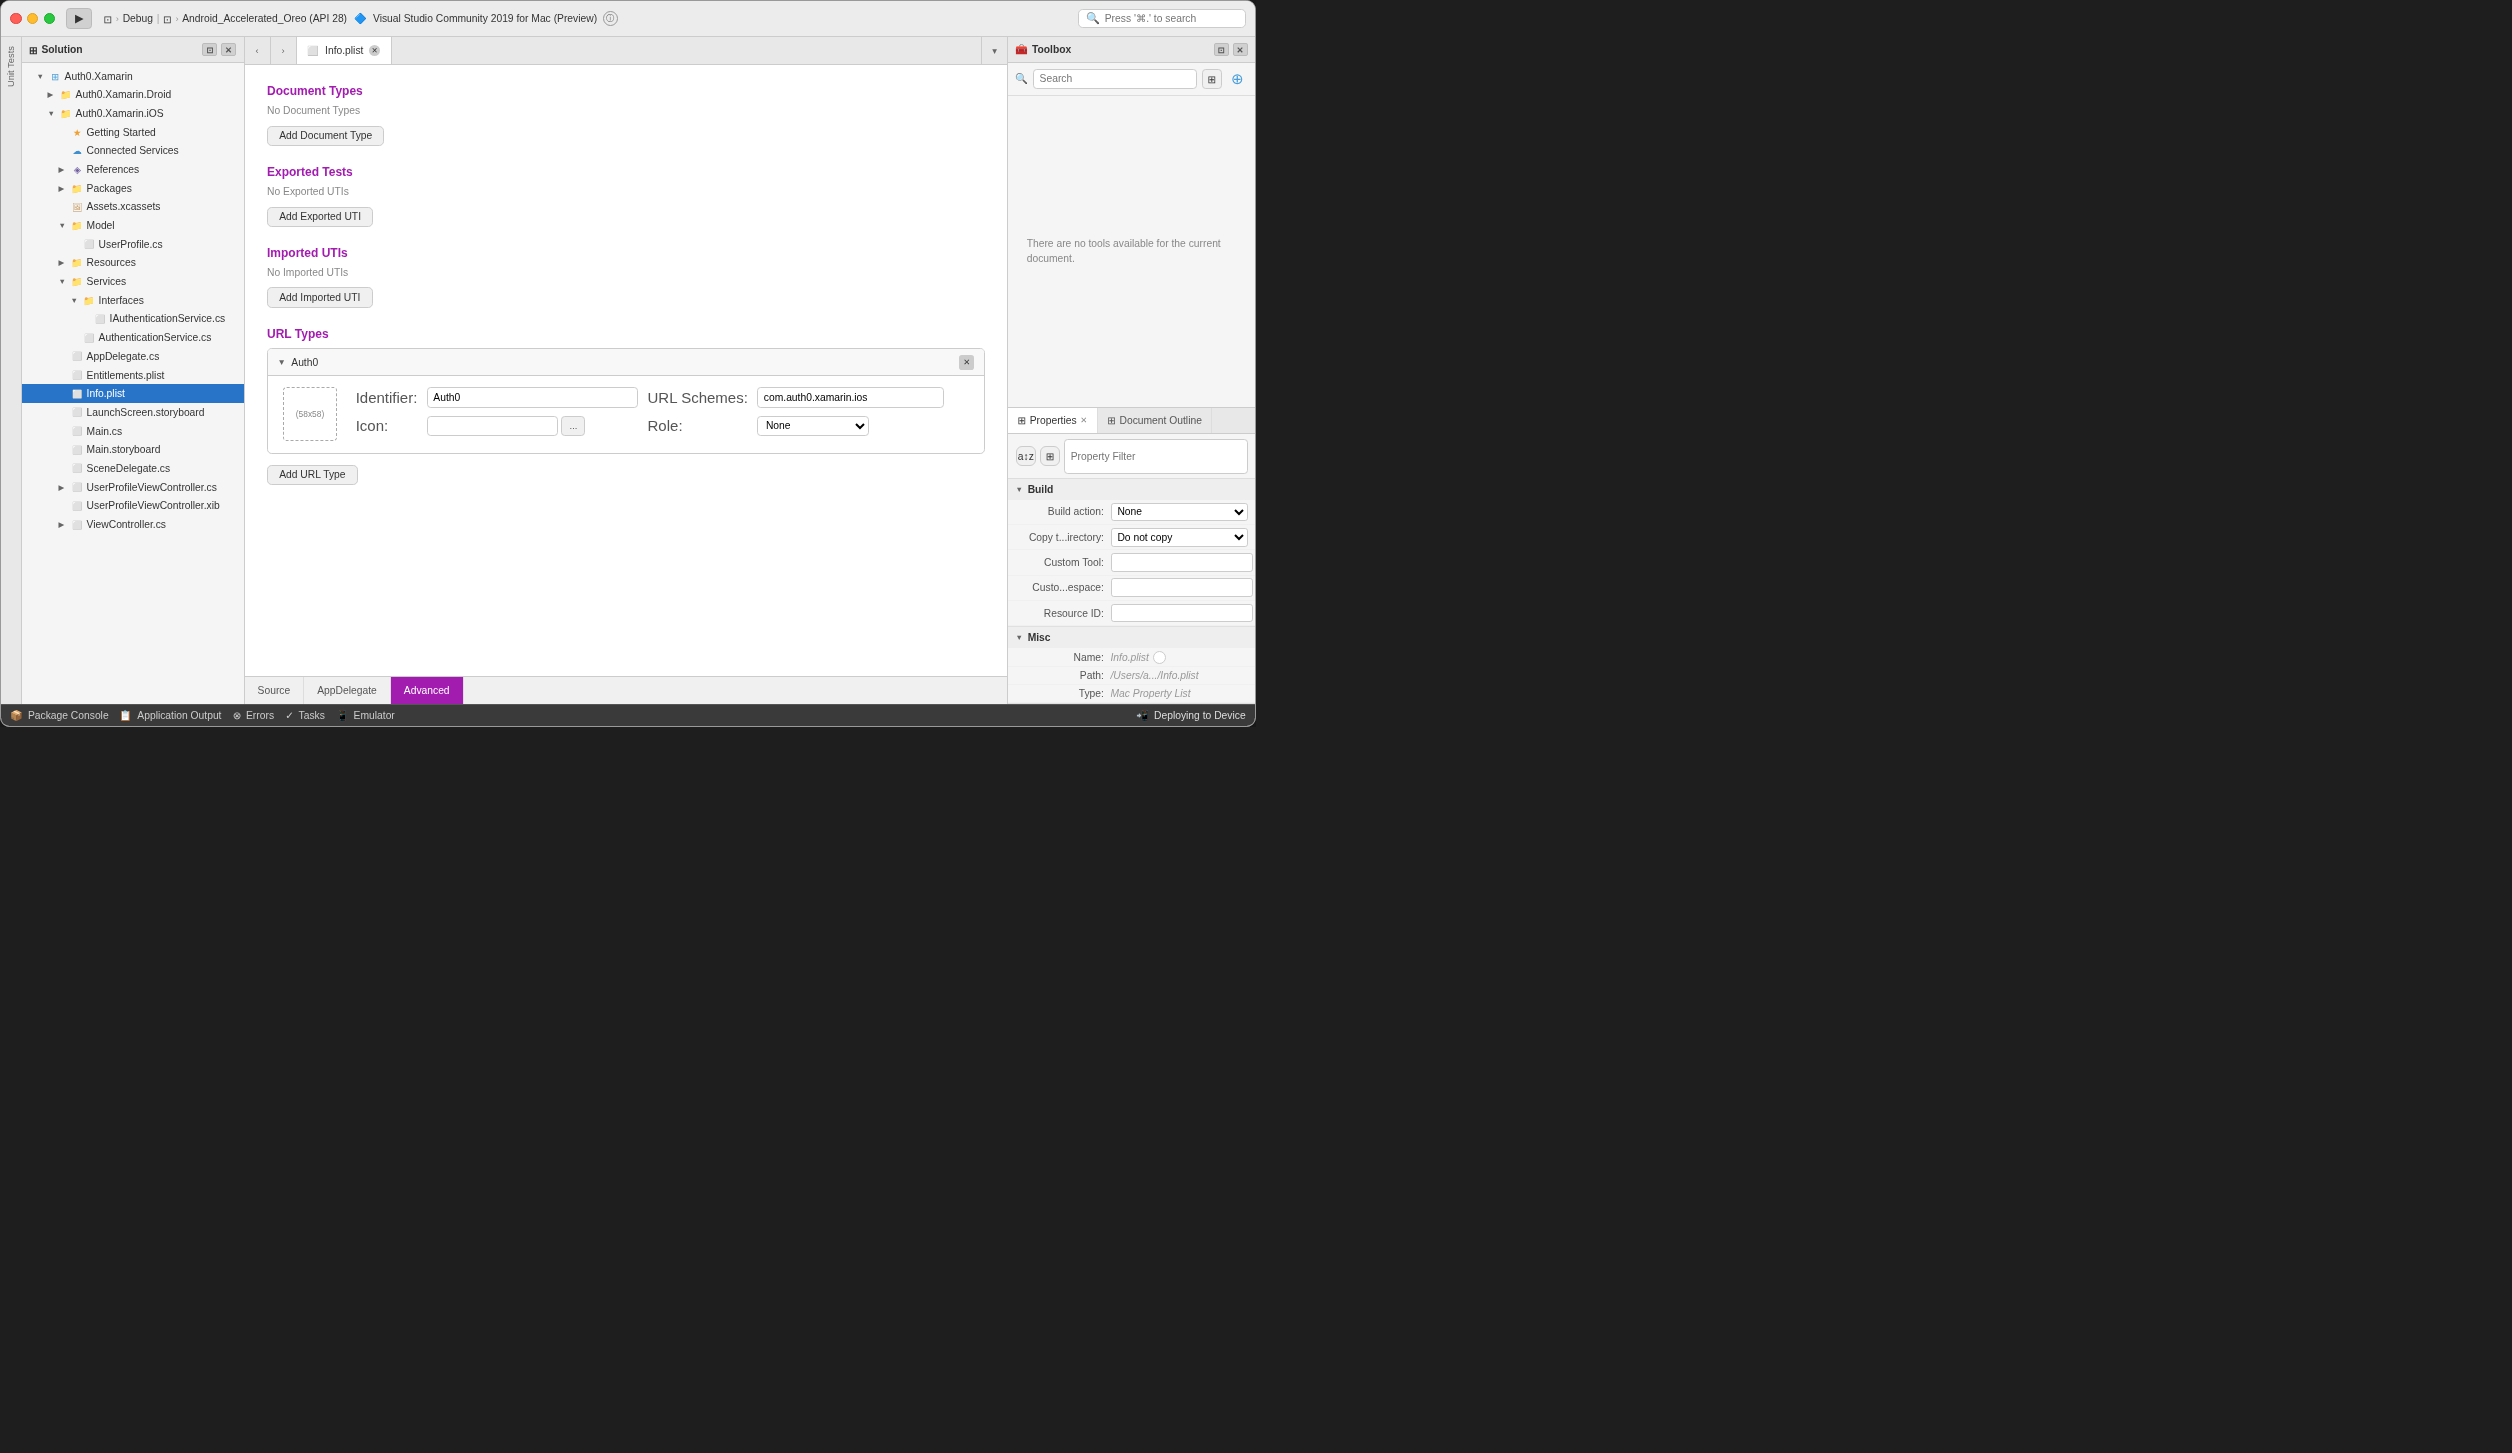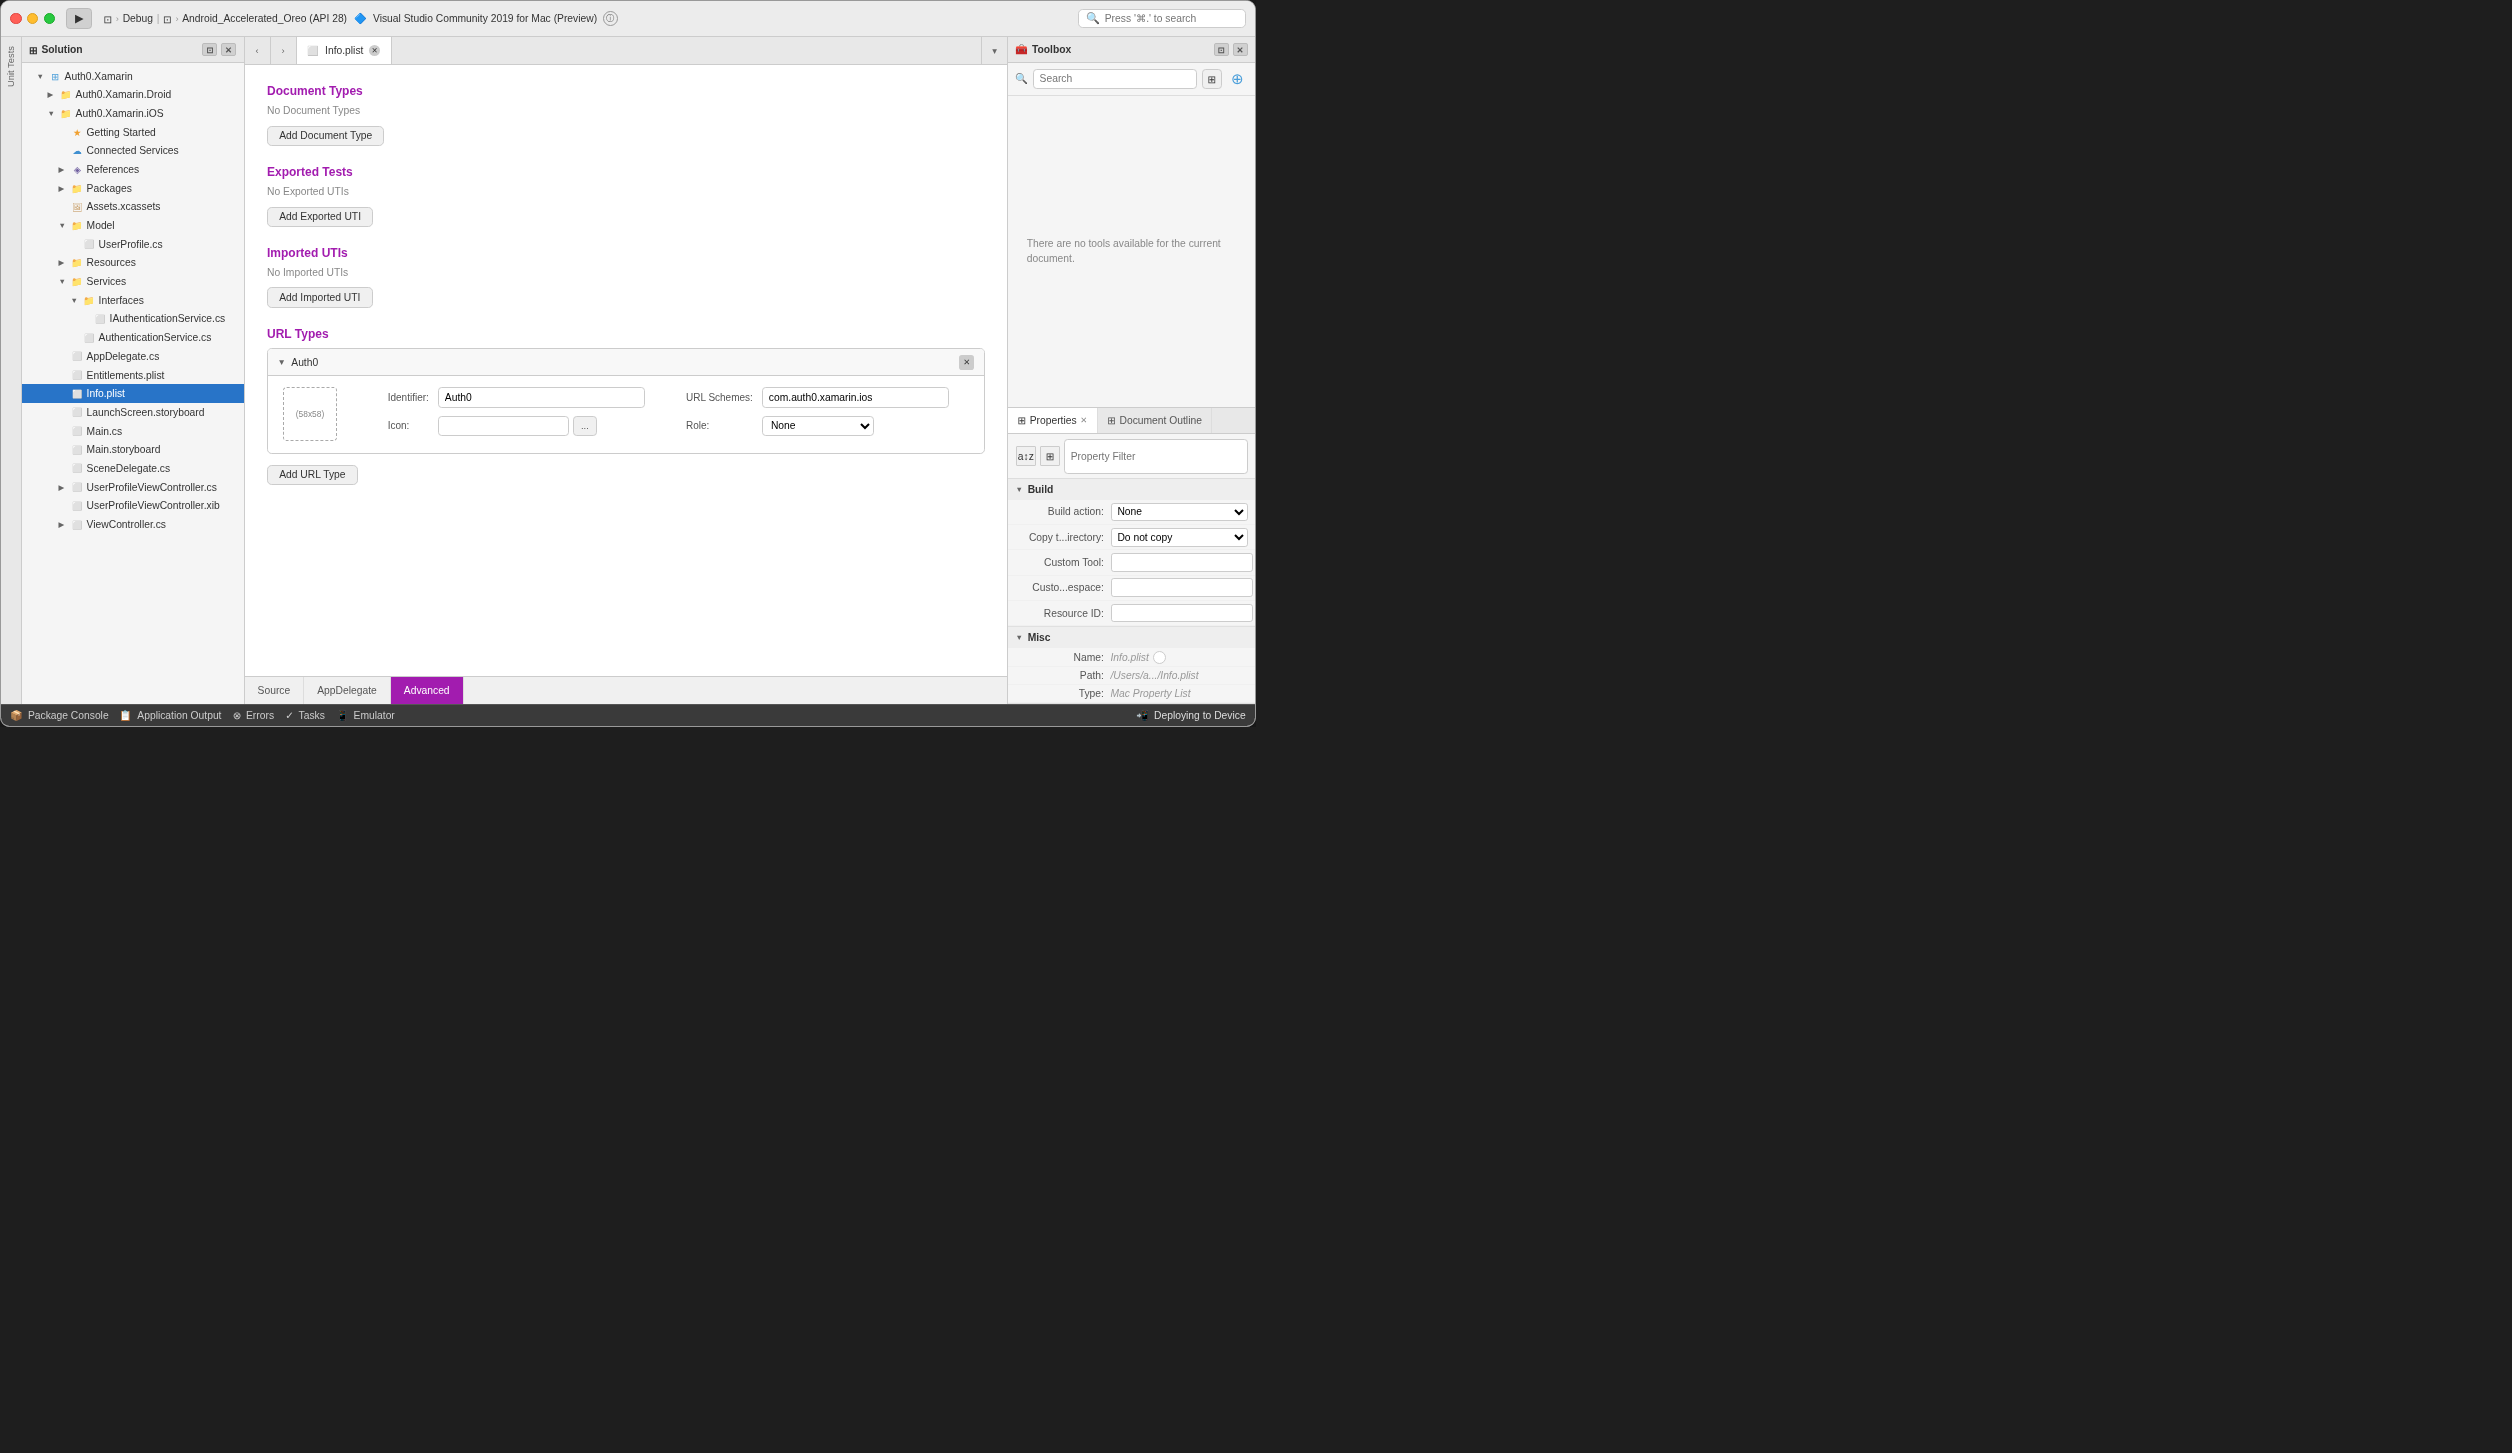--- a/index.html
+++ b/index.html
@@ -390,24 +390,23 @@
       flex-shrink: 0;
     }
     .url-fields {
       flex: 1;
       display: grid;
       grid-template-columns: auto 1fr auto 1fr;
       gap: 7.5px 9.4px;
       align-items: center;
     }
     .field-label {
-      font-size: 10px;
+      font-size: 15px;
       color: #555;
       white-space: nowrap;
-      margin-left: 32px;
     }
     .field-input {
       height: 20.6px;
       border: 0.9px solid #ccc;
       border-radius: 3.7px;
       padding: 0 5.6px;
       font-size: 10.3px;
       outline: none;
       background: #fff;
     }
@@ -593,21 +592,21 @@
       align-items: center;
       padding: 4.7px 7.5px;
       gap: 3.7px;
       border-bottom: 0.9px solid #ddd;
     }
     .prop-toolbar-btn {
       width: 20.6px;
       height: 20.6px;
       background: #f0f0f0;
       border: 0.9px solid #ccc;
-      border-radius: 1px;
+      border-radius: 6px;
       display: flex;
       align-items: center;
       justify-content: center;
       font-size: 10.3px;
       cursor: pointer;
     }
     .prop-filter-input {
       flex: 1;
       height: 35px;
       border: 0.9px solid #ccc;

